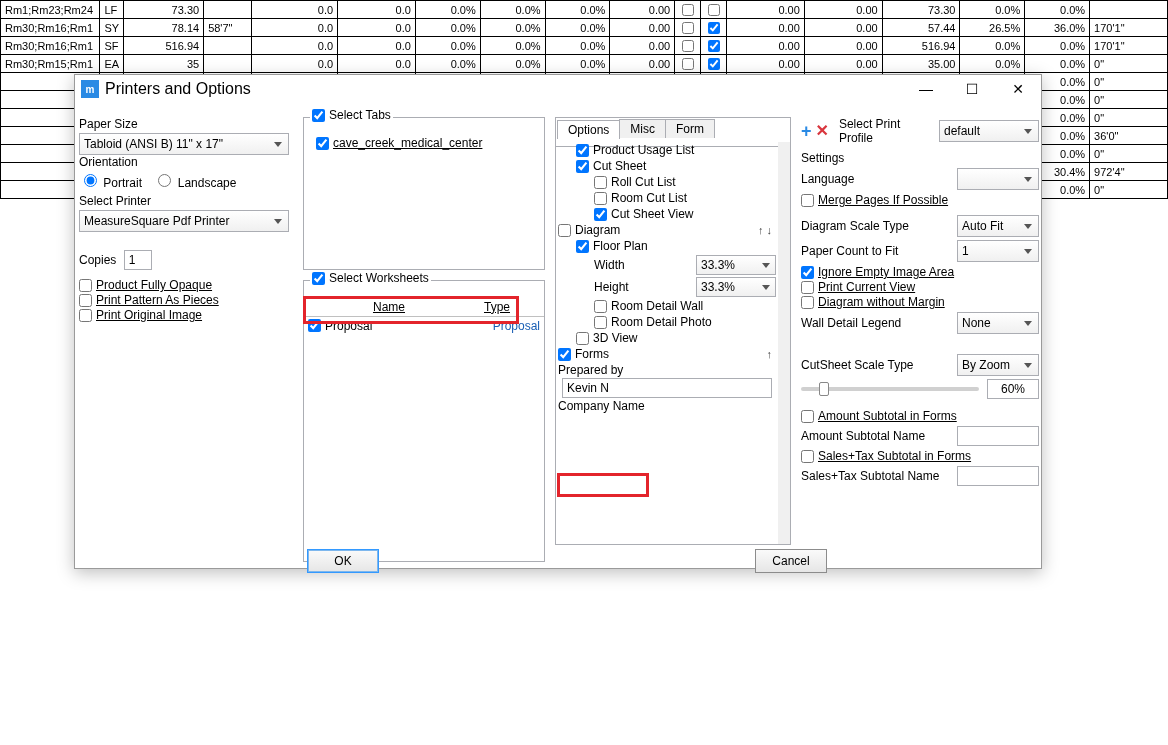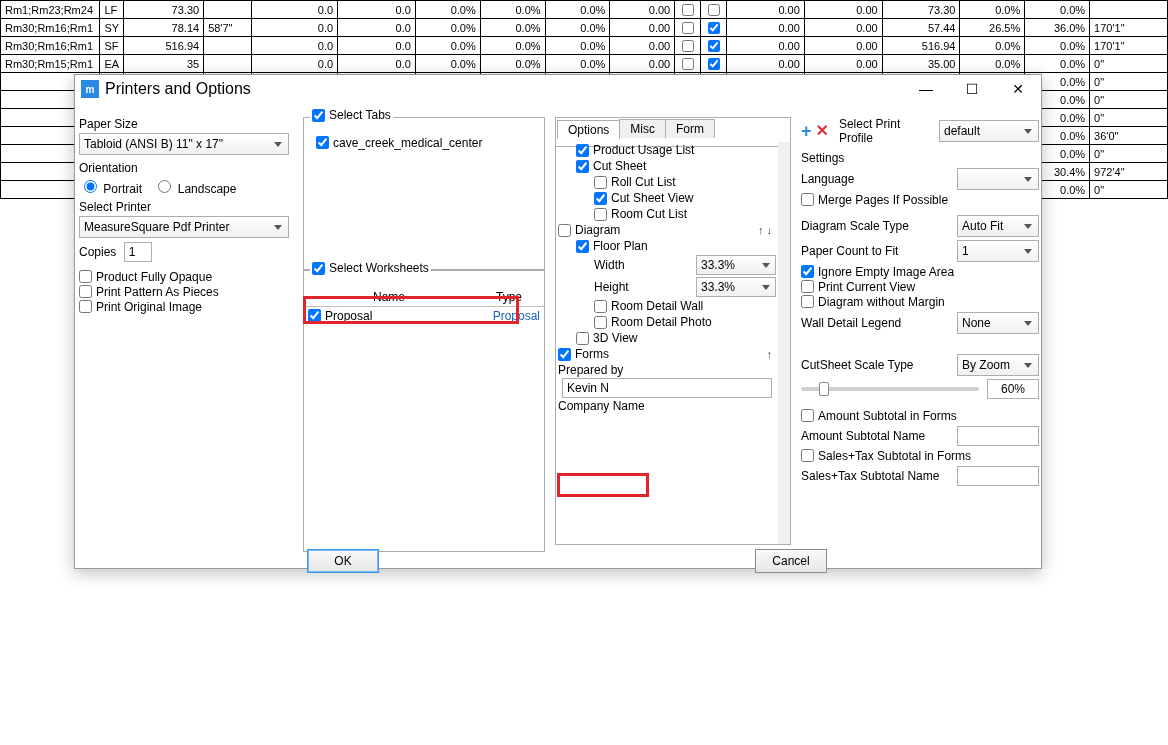--- a/index.html
+++ b/index.html
@@ -14,29 +14,29 @@
 .titlebar .icon{width:18px;height:18px;background:#2a8ae4;color:#fff;display:flex;align-items:center;justify-content:center;font-weight:bold;font-size:10px;margin-right:6px;}
 .titlebar .title{flex:1;font-size:16px;}
 .titlebar .winbtn{width:46px;height:28px;display:flex;align-items:center;justify-content:center;font-size:14px;}
 .body{position:absolute;left:0;top:28px;right:0;bottom:0;}
 .col1{position:absolute;left:4px;top:14px;width:210px;}
 .lbl{display:block;margin-bottom:2px;}
 .combo{width:100%;height:22px;border:1px solid #abadb3;background:linear-gradient(#fff,#f0f0f0);padding:0 18px 0 4px;font-size:12px;position:relative;display:flex;align-items:center;}
 .combo::after{content:"";position:absolute;right:6px;top:8px;border-left:4px solid transparent;border-right:4px solid transparent;border-top:5px solid #555;}
 .radio-row{margin-top:2px;}
 .radio-row label{margin-right:8px;}
-.chk-row{display:flex;align-items:flex-start;margin:1px 0;}
+.chk-row{display:flex;align-items:flex-end;margin:1px 0;text-decoration:underline;}
 .chk-row input{margin:0 4px 0 0;width:13px;height:13px;}
 .numbox{width:28px;height:20px;border:1px solid #abadb3;display:inline-flex;align-items:center;padding:0 4px;margin-left:4px;}
 .panel{position:absolute;border:1px solid #abadb3;background:#fff;}
 .panel.p2{left:228px;top:14px;width:242px;height:153px;}
-.panel.p3{left:228px;top:167px;width:242px;height:282px;}
+.panel.p3{left:228px;top:177px;width:242px;height:282px;}
 .panel .hdr{position:relative;top:-10px;left:6px;background:#fff;padding:0 2px;display:inline-flex;align-items:center;}
 .panel .hdr input{margin:0 4px 0 0;}
-.worksheet-head{display:flex;border-bottom:1px solid #c0c0c0;padding:2px 0;}
+.worksheet-head{display:flex;border-bottom:1px solid #c0c0c0;padding:2px 12px;text-decoration:underline;}
 .worksheet-head span{flex:1;text-align:center;}
 .worksheet-row{display:flex;padding:2px 4px;}
 .worksheet-row .n{flex:1;display:flex;align-items:center;}
 .worksheet-row .n input{margin:0 4px 0 0;}
 .worksheet-row .t{width:70px;text-align:right;color:#1a5fb4;}
 .red-box{position:absolute;border:3px solid #e3242b;pointer-events:none;}
 .center{position:absolute;left:480px;top:14px;width:236px;height:428px;border:1px solid #abadb3;}
 .tabs{display:flex;border-bottom:1px solid #abadb3;padding:2px 2px 8px 2px;margin:-1px;}
 .tab{padding:2px 10px;border:1px solid #abadb3;border-bottom:none;background:#f0f0f0;margin-right:-1px;font-size:12px;}
 .tab.active{background:#fff;position:relative;top:1px;}
@@ -339,30 +339,30 @@
     <div class="winbtn">☐</div>
     <div class="winbtn">✕</div>
   </div>
   <div class="body">
 
     <div class="col1">
       <span class="lbl">Paper Size</span>
       <div class="combo">
           <span>Tabloid (ANSI B) 11" x 17"</span>
         </div>
-      <span class="lbl" style="margin-top:6px">Orientation</span>
+      <span class="lbl" style="margin-top:0">Orientation</span>
       <div class="radio-row">
         <label><input type="radio" checked="" style=""> <span>Portrait</span></label>
         <label><input type="radio" style=""> <span>Landscape</span></label>
       </div>
       <span class="lbl" style="margin-top:4px">Select Printer</span>
       <div class="combo">
           <span>MeasureSquare Pdf Printer</span>
         </div>
-      <div style="margin-top:4px">
+      <div style="margin-top:18px">
         <span>Copies</span>
         <span class="numbox">1</span>
       </div>
       <div style="margin-top:8px">
         <div class="chk-row">
             <input type="checkbox" style="">
             <span>Product Fully Opaque</span>
           </div>
         <div class="chk-row">
             <input type="checkbox" style="">
@@ -419,26 +419,26 @@
           </div>
         <div class="opt-row s1">
             <input type="checkbox" checked="" style="">
             <span>Cut Sheet</span>
           </div>
         <div class="opt-row s2">
             <input type="checkbox" style="">
             <span>Roll Cut List</span>
           </div>
         <div class="opt-row s2">
+            <input type="checkbox" style="">
+            <span>Room Cut List</span>
+          </div>
+        <div class="opt-row s2">
             <input type="checkbox" checked="" style="">
             <span>Cut Sheet View</span>
-          </div>
-        <div class="opt-row s2">
-            <input type="checkbox" style="">
-            <span>Room Cut List</span>
           </div>
         <div class="opt-row">
             <input type="checkbox" style="">
             <span>Diagram</span>
             <span class="arrows">↑ ↓</span>
           </div>
         <div class="opt-row s1">
             <input type="checkbox" checked="" style="">
             <span>Floor Plan</span>
           </div>

